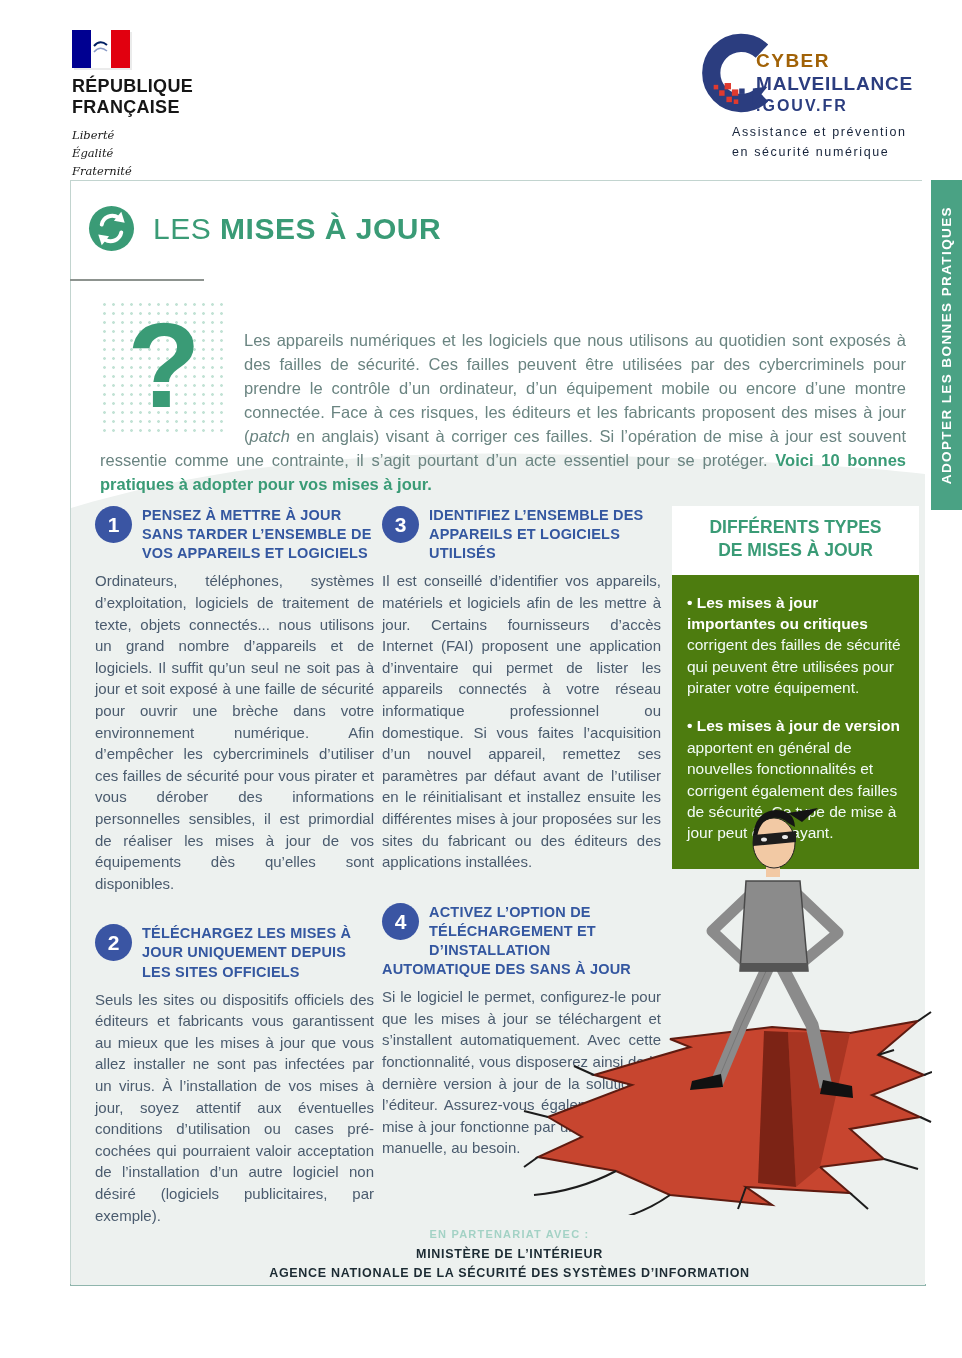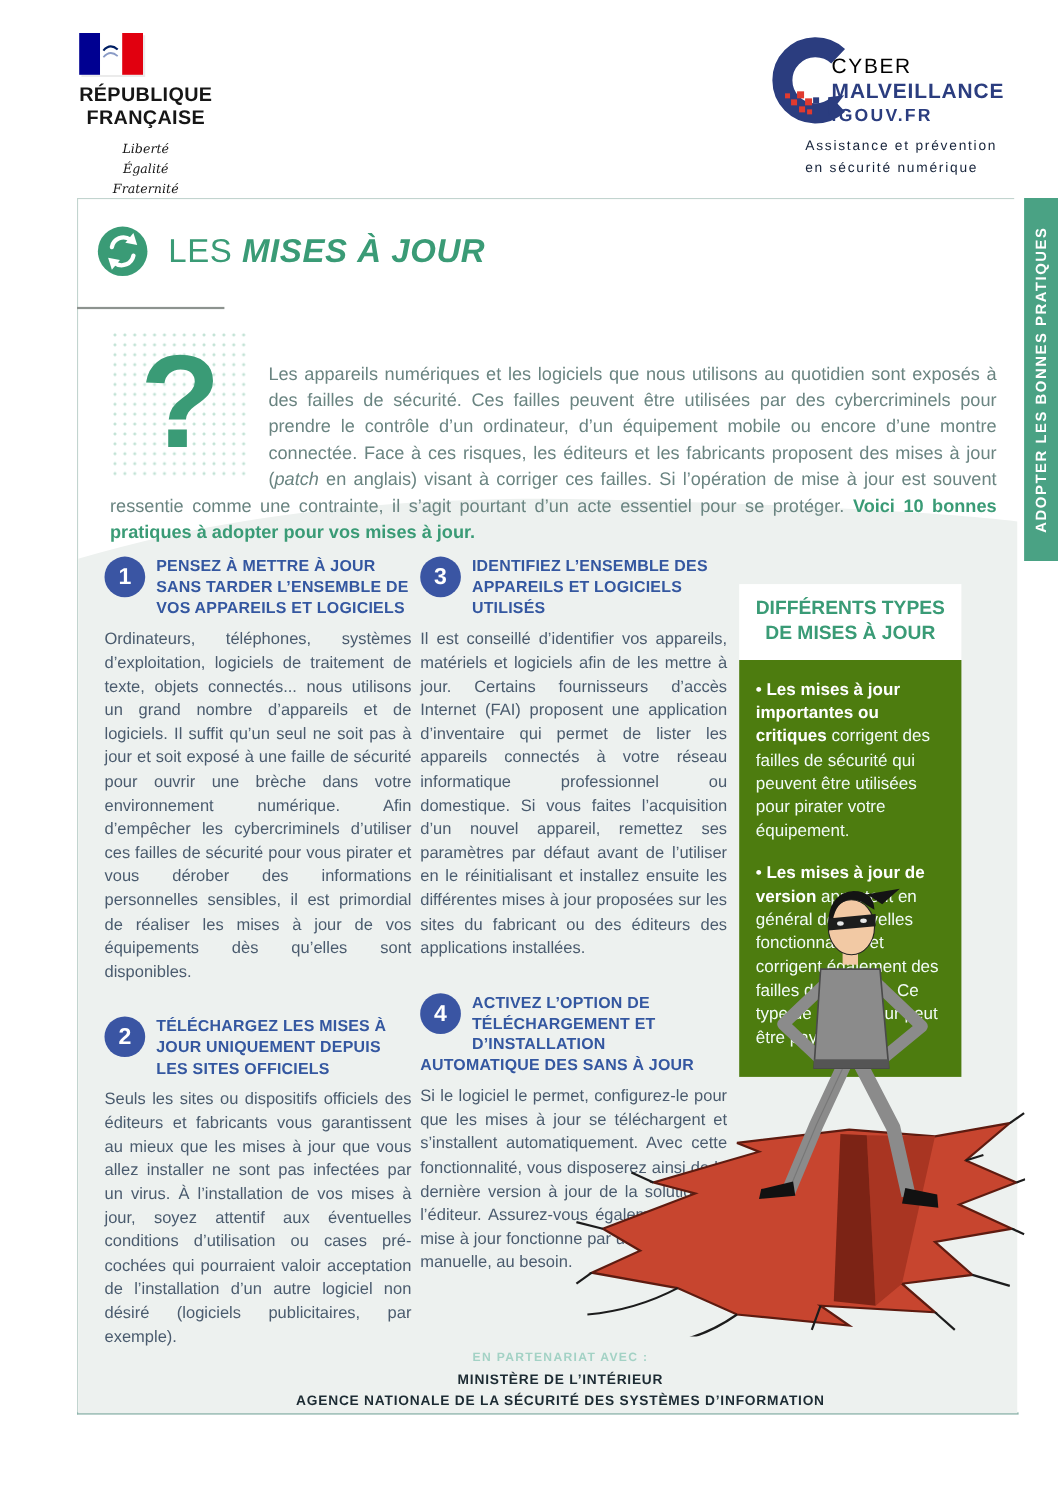--- a/index.html
+++ b/index.html
@@ -1,72 +1,72 @@
 <!DOCTYPE html>
 <html lang="fr"><head>
 <meta charset="utf-8">
 <style>
   * { margin:0; padding:0; box-sizing:border-box; }
   body { background:#ffffff; font-family:"Liberation Sans", sans-serif; }
   #page { position:relative; width:962px; height:1358px; background:#ffffff; overflow:hidden; }
 
   
-  .rf-logo { position:absolute; left:72px; top:30px;text-align:center; }
+  .rf-logo { position:absolute; left:72px; top:30px; }
   .rf-flag { width:58px; height:38px; display:flex; margin-bottom:8px; box-shadow:2px 2px 0 rgba(0,0,0,0.08); }
   .rf-flag .b { width:19.3px; background:#000091; }
   .rf-flag .w { width:19.3px; background:#ffffff; position:relative; }
   .rf-flag .r { width:19.3px; background:#e1000f; }
   .rf-name { font-weight:bold; color:#161616; font-size:18px; line-height:1.15; letter-spacing:0.3px; }
   .rf-motto { margin-top:10px; font-family:"DejaVu Serif", serif; font-style:italic; font-size:11.5px; color:#161616; line-height:1.55; }
 
   
   .cm-logo { position:absolute; left:700px; top:28px; width:230px; }
   .cm-c { position:absolute; left:0; top:4px; width:82px; height:82px; }
   .cm-text { position:absolute; left:56px; top:22px; white-space:nowrap; }
-  .cm-cyber { color:#000000; font-weight:normal; font-size:19px; letter-spacing:1.5px; }
+  .cm-cyber { color:#a16207; font-weight:bold; font-size:19px; letter-spacing:1.5px; }
   .cm-malv { color:#2b3d7f; font-weight:bold; font-size:19px; letter-spacing:0.8px; margin-top:1px; }
   .cm-gouv { color:#2b3d7f; font-weight:bold; font-size:16px; letter-spacing:2px; margin-top:2px; }
   .cm-tagline { position:absolute; left:32px; top:94px; font-size:12.5px; color:#16233a; letter-spacing:1.6px; line-height:1.6; white-space:nowrap; }
 
   
   .frame-top { position:absolute; left:70px; top:180px; width:852px; height:1px; background:#c2d4cf; }
   .frame-left { position:absolute; left:70px; top:180px; width:1px; height:1106px; background:#c2d4cf; }
   .frame-bottom { position:absolute; left:70px; top:1284px; width:856px; height:2px; background:#8fb5ac; }
 
   
   .side-banner { position:absolute; right:0; top:180px; width:31px; height:330px; background:#4aa284;
                  display:flex; align-items:center; justify-content:center; }
   .side-banner span { writing-mode:vertical-rl; transform:rotate(180deg); color:#ffffff; font-weight:bold;
                       font-size:13.5px; letter-spacing:1.4px; white-space:nowrap; }
 
   
   .title-row { position:absolute; left:88px; top:205px; display:flex; align-items:center; }
   .title-icon { width:47px; height:47px; margin-right:18px; flex:0 0 auto; }
   .page-title { color:#3a9b76; font-size:30px; letter-spacing:0.5px; }
   .page-title .light { font-weight:normal; }
-  .page-title .strong { font-weight:bold;font-style:italic; }
+  .page-title .strong { font-weight:bold; }
   .title-underline { position:absolute; left:70px; top:279px; width:134px; height:2px; background:#8d938f; }
 
   
   .intro { position:absolute; left:100px; top:296px; width:806px; z-index:2; }
   .qblock { float:left; width:128px; height:136px; margin:4px 16px 0 0; position:relative;
             background-image:radial-gradient(#c2e2d5 1.3px, transparent 1.5px); background-size:9px 9px; }
   .qmark { position:absolute; left:50%; top:50%; transform:translate(-50%,-52%); font-size:120px; font-weight:bold; color:#3a9b76; }
   .intro-text { font-size:16.5px; line-height:1.46; color:#6a8481; text-align:justify;margin-top:32px; }
   .intro-text i { font-style:italic; }
   .intro-highlight { color:#3a9b76; font-weight:bold; }
 
   
   .wave { position:absolute; left:71px; top:448px; width:854px; height:837px; z-index:0; }
 
   
   .col { position:absolute; z-index:1; }
   .col1 { left:95px; top:506px; width:279px; }
   .col2 { left:382px; top:506px; width:279px; }
-  .col3 { left:672px; top:531px; width:202px; }
+  .col3 { left:672px; top:506px; width:247px; }
   .step { margin-bottom:30px; overflow:visible; }
   .step + .step { margin-top:26px; }
   .num-badge { float:left; width:37px; height:37px; border-radius:50%; background:#3a55a3; color:#ffffff;
                font-weight:bold; font-size:21px; text-align:center; line-height:37px; margin:0 10px 4px 0; }
   .step-heading { color:#3457a0; font-weight:bold; font-size:14.5px; line-height:1.32; letter-spacing:0.2px; margin-bottom:7px; }
   .step-body { clear:none; color:#4a5b6e; font-size:15px; line-height:1.44; text-align:justify; }
 
   
   .sidebar-title { background:#ffffff; text-align:center; color:#3a9b76; font-weight:bold; font-size:17.5px;
                    line-height:1.3; padding:10px 4px 13px; }

